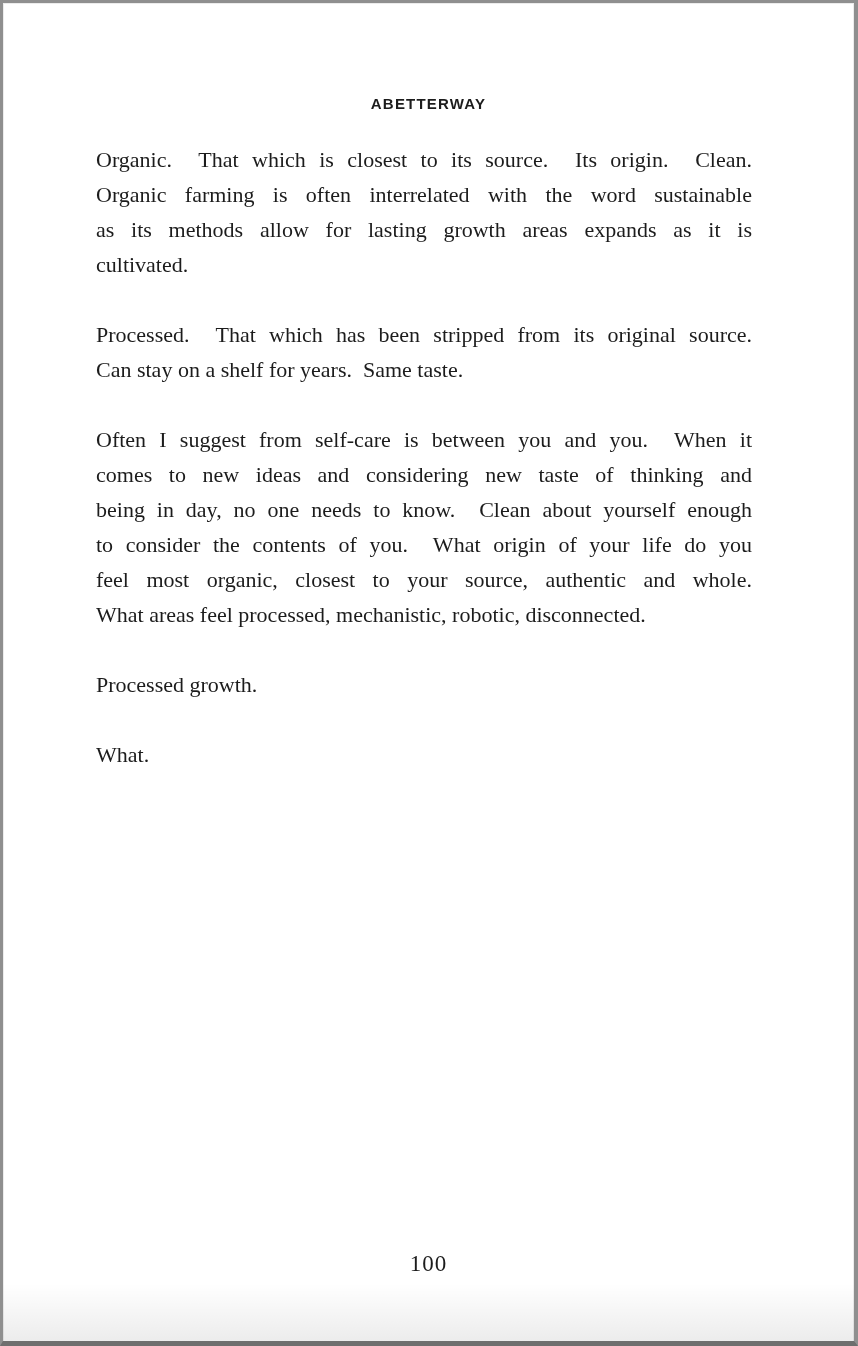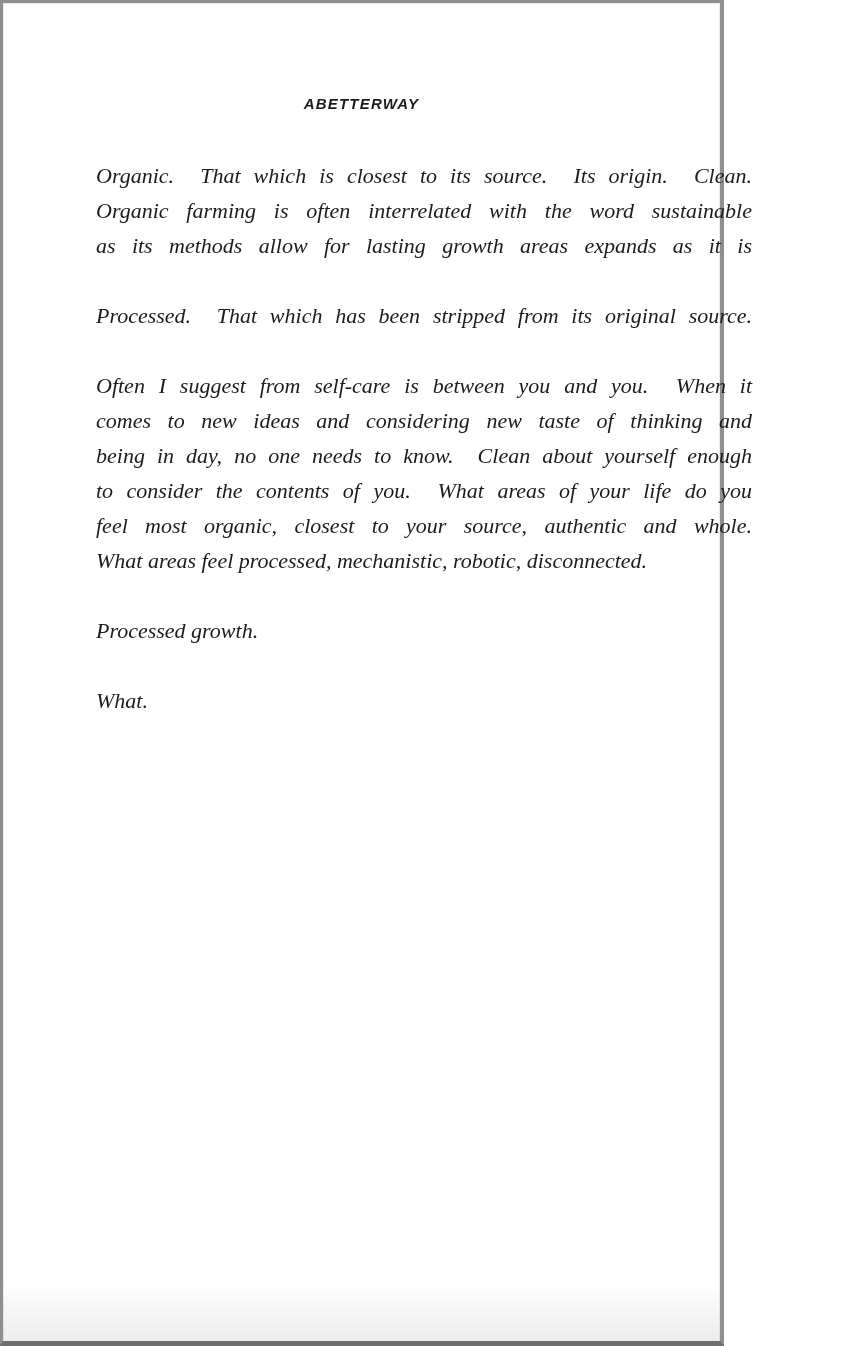--- a/index.html
+++ b/index.html
@@ -7,30 +7,29 @@
     padding: 0;
     background: #ffffff;
   }
   body {
     width: 858px;
     height: 1346px;
     overflow: hidden;
   }
   .frame {
     position: relative;
-    width: 724px;
+    width: 858px;
     height: 1346px;
     box-sizing: border-box;
     background: var(--page-background, #ffffff);
     border-style: solid;
     border-color: var(--frame-border, #8f8f8f);
     border-bottom-color: var(--frame-bottom-edge, #6e6e6e);
     border-width: 3px 4px 5px 3px;
     box-shadow: inset 1px 1px 0 #ececec, inset -1px 0 0 #ececec;
-    font-style: italic;
   }
   .running-head {
     position: absolute;
     top: 92px;
     left: 0;
     right: 0;
     text-align: center;
     font-family: "Liberation Sans", sans-serif;
     font-weight: 600;
     font-size: 15px;
@@ -41,21 +40,21 @@
     position: absolute;
     left: 93px;
     top: 139px;
     width: 656px;
     font-family: "Liberation Serif", serif;
     font-size: 22px;
     line-height: 35px;
     color: var(--text-color, #1c1c1c);
   }
   .para {
-    margin: 16px 0 35px 0;
+    margin: 0 0 35px 0;
   }
   .line {
     white-space: pre-wrap;
   }
   .line.j {
     text-align: justify;
     text-align-last: justify;
   }
   .page-number {
     position: absolute;
@@ -84,41 +83,44 @@
 <div class="frame">
 
   <div class="running-head">ABETTERWAY</div>
 
   <div class="body-text">
 
     <div class="para">
       <div class="line j">Organic.  That which is closest to its source.  Its origin.  Clean.</div>
       <div class="line j">Organic farming is often interrelated with the word sustainable</div>
       <div class="line j">as its methods allow for lasting growth areas expands as it is</div>
+      <div class="line">cultivated.</div>
     </div>
 
     <div class="para">
       <div class="line j">Processed.  That which has been stripped from its original source.</div>
+      <div class="line">Can stay on a shelf for years.  Same taste.</div>
     </div>
 
     <div class="para">
       <div class="line j">Often I suggest from self-care is between you and you.  When it</div>
       <div class="line j">comes to new ideas and considering new taste of thinking and</div>
       <div class="line j">being in day, no one needs to know.  Clean about yourself enough</div>
-      <div class="line j">to consider the contents of you.  What areas of your life do you</div>
+      <div class="line j">to consider the contents of you.  What origin of your life do you</div>
       <div class="line j">feel most organic, closest to your source, authentic and whole.</div>
       <div class="line">What areas feel processed, mechanistic, robotic, disconnected.</div>
     </div>
 
     <div class="para">
       <div class="line">Processed growth.</div>
     </div>
 
     <div class="para">
       <div class="line">What.</div>
     </div>
 
   </div>
 
+  <div class="page-number">100</div>
 
   <div class="page-bottom-shade"></div>
 
 </div>
 
 </body></html>

